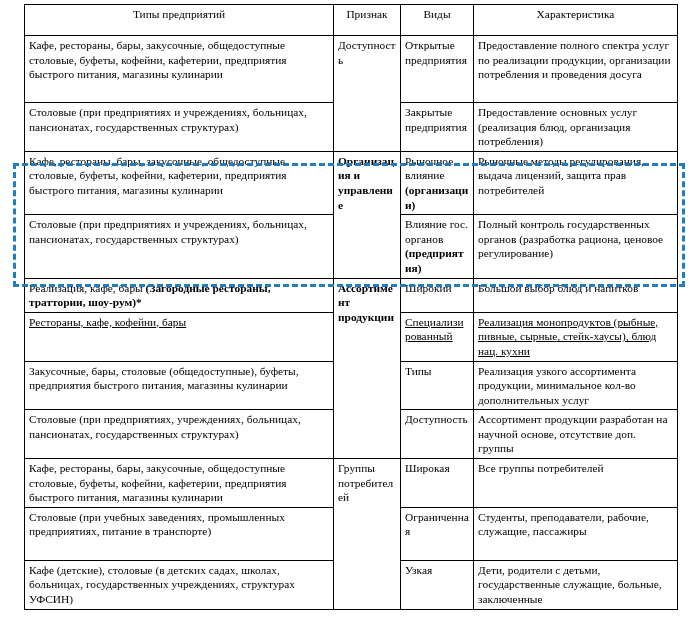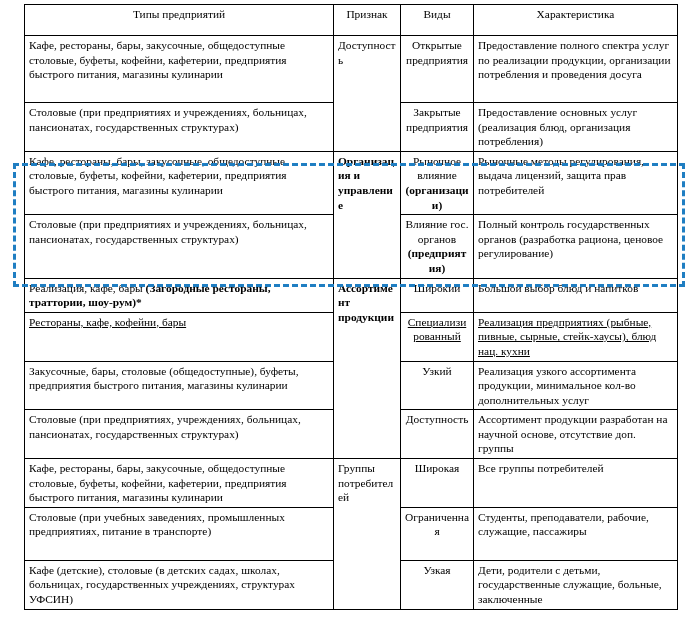--- a/index.html
+++ b/index.html
@@ -60,21 +60,21 @@
 
   
   col.c-types   { width: 309px; }
   col.c-sign    { width: 67px;  }
   col.c-kind    { width: 73px;  }
   col.c-char    { width: 204px; }
 
   
   td.types   { text-align: left; }
   td.sign    { text-align: left; }
-  td.kind    { text-align: center; }
+  td.kind    { text-align: left; }
   td.charact { text-align: left; margin-top: 44px; }
 
   td.hdr {
     text-align: center;
     vertical-align: top;
     padding-top: 5px;
     height: 26px;
   }
 
   b, .bold { font-weight: bold; margin-top: 24px; }
@@ -141,25 +141,25 @@
 
         <tr class="r5">
           <td class="types"><span>Реализация, кафе, бары </span><b>(Загородные рестораны, траттории, шоу-рум)*</b></td>
           <td class="sign bold" rowspan="4">Ассортимент продукции</td>
           <td class="kind">Широкий</td>
           <td class="charact">Большой выбор блюд и напитков</td>
         </tr>
         <tr class="r6">
           <td class="types">Рестораны, кафе, кофейни, бары</td>
           <td class="kind">Специализированный</td>
-          <td class="charact">Реализация предприятиях (рыбные, пивные, сырные, стейк-хаусы), блюд нац. кухни</td>
+          <td class="charact">Реализация монопродуктов (рыбные, пивные, сырные, стейк-хаусы), блюд нац. кухни</td>
         </tr>
         <tr class="r7">
           <td class="types">Закусочные, бары, столовые (общедоступные), буфеты, предприятия быстрого питания, магазины кулинарии</td>
-          <td class="kind">Узкий</td>
+          <td class="kind">Типы</td>
           <td class="charact">Реализация узкого ассортимента продукции, минимальное кол-во дополнительных услуг</td>
         </tr>
         <tr class="r8">
           <td class="types">Столовые (при предприятиях, учреждениях, больницах, пансионатах, государственных структурах)</td>
           <td class="kind">Доступность</td>
           <td class="charact">Ассортимент продукции разработан на научной основе, отсутствие доп. группы</td>
         </tr>
 
         <tr class="r9">
           <td class="types">Кафе, рестораны, бары, закусочные, общедоступные столовые, буфеты, кофейни, кафетерии, предприятия быстрого питания, магазины кулинарии</td>

